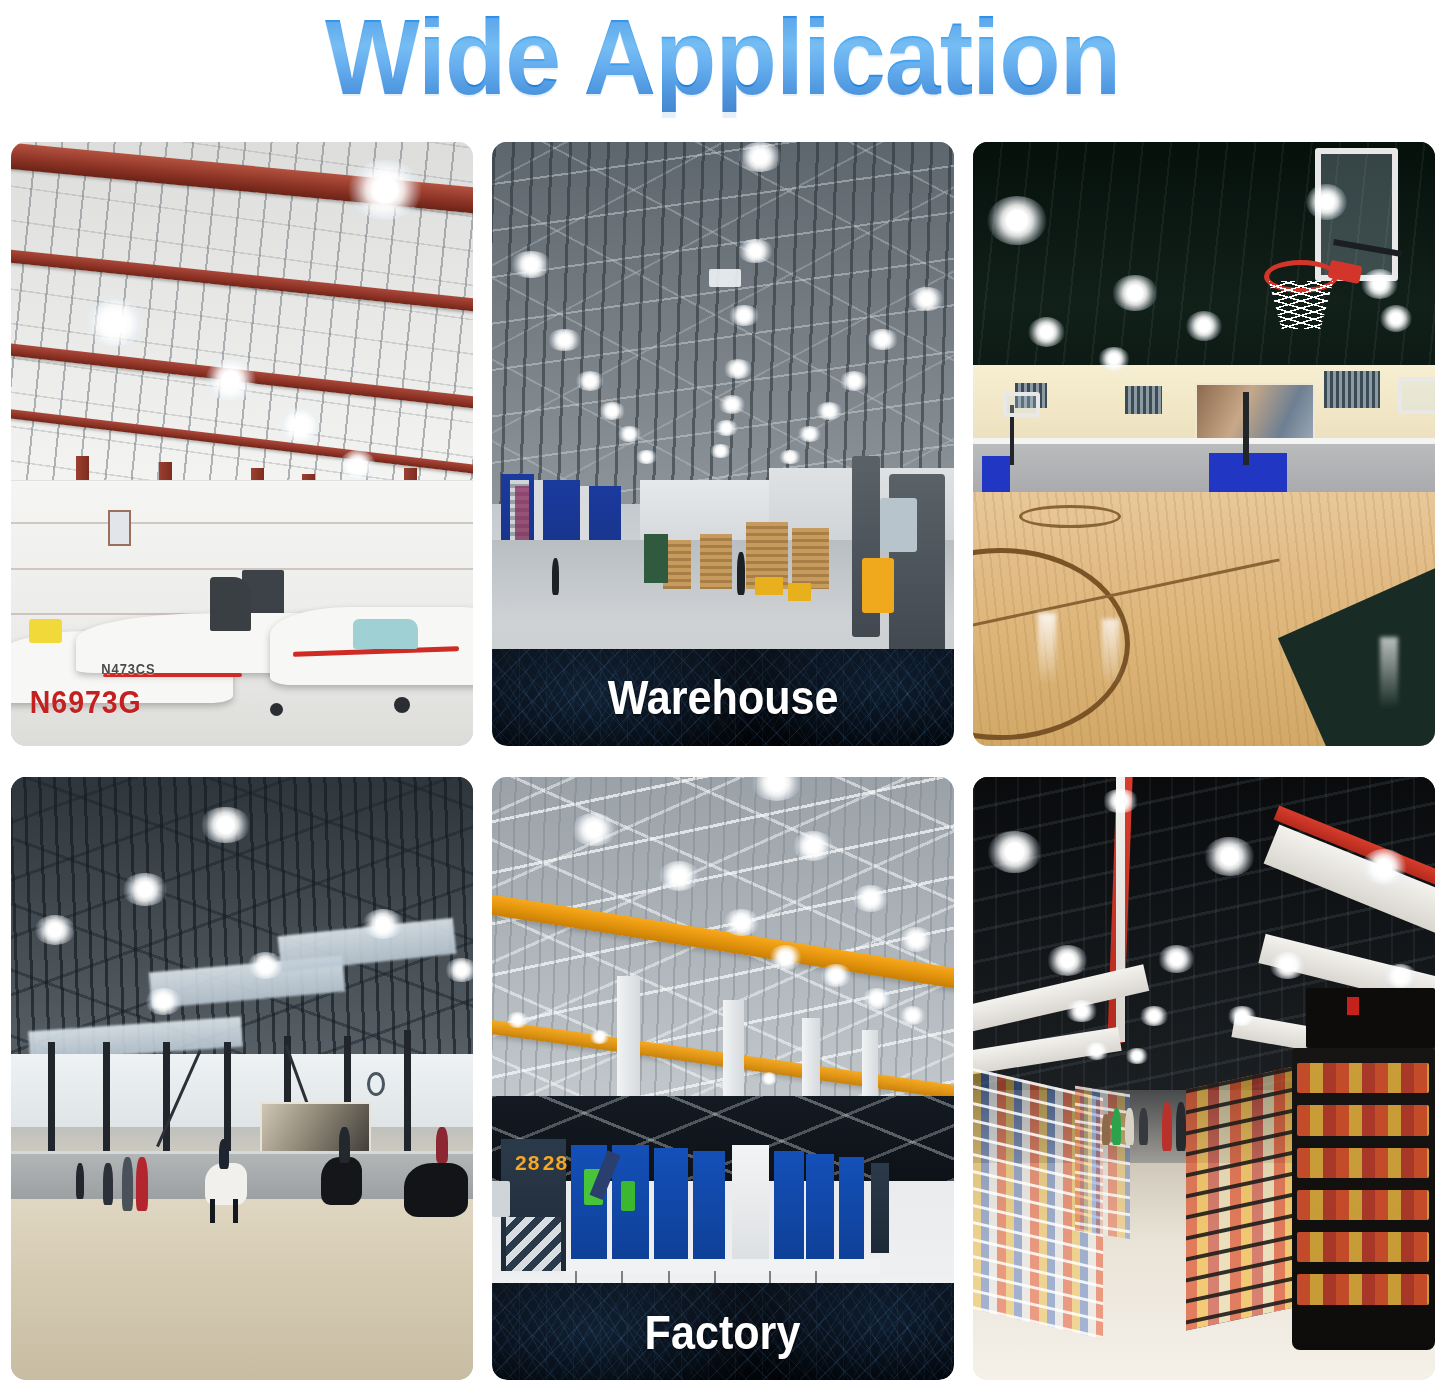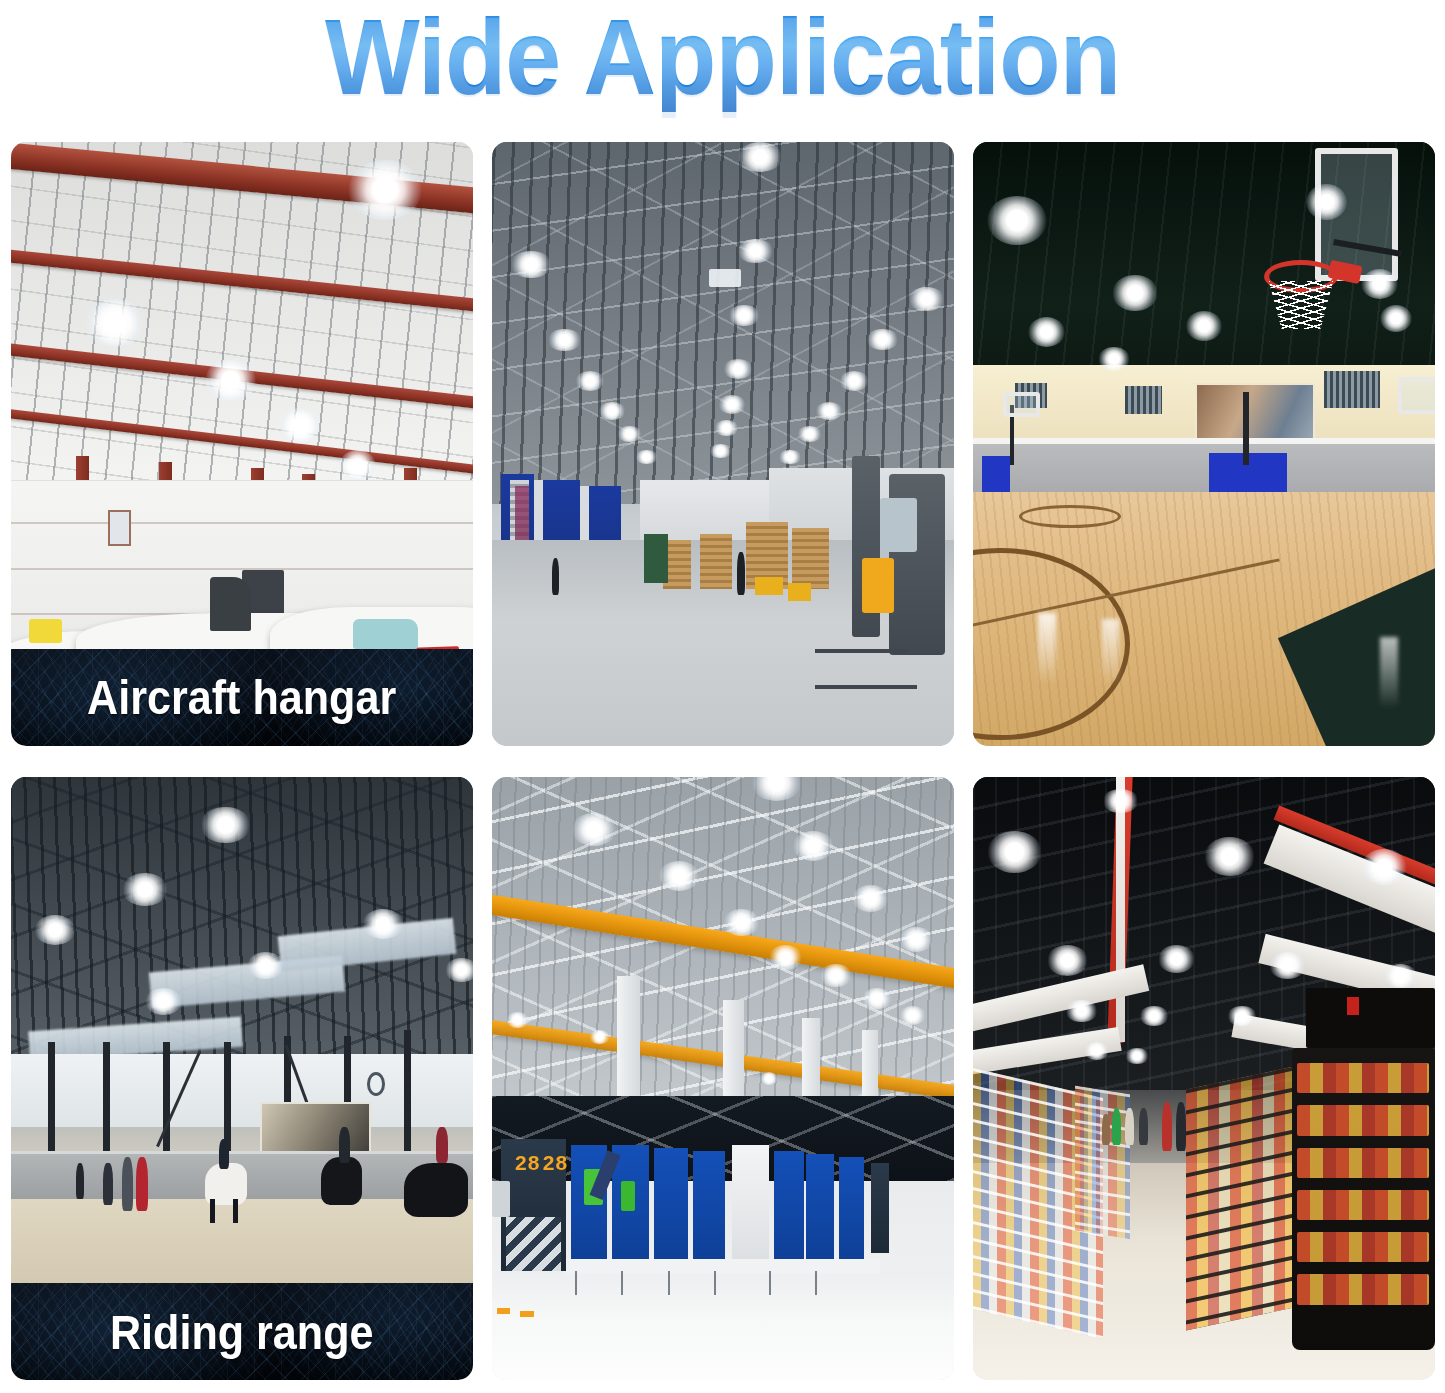--- a/index.html
+++ b/index.html
@@ -327,23 +327,20 @@
       <div class="tail" style="left:43%; top:72%; width:9%; height:9%;"></div>
       <div class="stripe" style="left:61%; top:84%; width:36%; height:5px; transform:rotate(-2deg);"></div>
       <div class="stripe" style="left:20%; top:88%; width:30%; height:4px;"></div>
       <div style="position:absolute; left:74%; top:79%; width:14%; height:5%; background:#9fd0d4; border-radius:6px 10px 3px 3px;"></div>
       <div style="position:absolute; left:4%; top:79%; width:7%; height:4%; background:#f2d93a; border-radius:3px;"></div>
       <div class="reg small" style="left:19%; top:86%;">N473CS</div>
       <div class="reg" style="left:3%; top:90%;">N6973G</div>
       <div style="position:absolute; left:83%; top:92%; width:16px; height:16px; border-radius:50%; background:#2a2e33;"></div>
       <div style="position:absolute; left:56%; top:93%; width:13px; height:13px; border-radius:50%; background:#2a2e33;"></div>
     </div>
-    <div class="caption">
-      <span class="caption-text">Aircraft hangar</span>
-    </div>
   </div>
 
   <div class="card">
     <div class="photo warehouse">
       <div class="truss"></div>
 
       <div class="backwall" style="left:32%; top:56%; width:44%; height:16%;"></div>
       <div class="backwall" style="left:60%; top:54%; width:40%; height:20%; background:linear-gradient(to bottom,#dfe2e5,#c6cbce);"></div>
 
       <div class="bluedoor" style="left:2%; top:55%; width:7%; height:20%;"></div>
@@ -388,20 +385,23 @@
       <div class="lamp" style="left:49%; top:42%; width:6%; height:3%;"></div>
       <div class="lamp" style="left:70%; top:43%; width:6%; height:3%;"></div>
       <div class="lamp" style="left:27%; top:47%; width:5.5%; height:2.7%;"></div>
       <div class="lamp" style="left:48%; top:46%; width:5.5%; height:2.7%;"></div>
       <div class="lamp" style="left:66%; top:47%; width:5.5%; height:2.7%;"></div>
       <div class="lamp" style="left:31%; top:51%; width:5%; height:2.4%;"></div>
       <div class="lamp" style="left:47%; top:50%; width:5%; height:2.4%;"></div>
       <div class="lamp" style="left:62%; top:51%; width:5%; height:2.4%;"></div>
       <div style="position:absolute; left:47%; top:21%; width:7%; height:3%; background:#eef3f7; border-radius:2px; opacity:0.9;"></div>
     </div>
+    <div class="caption">
+      <span class="caption-text">Warehouse</span>
+    </div>
   </div>
 
   <div class="card">
     <div class="photo stadium">
       <div class="ceil"></div>
 
       <div class="upperwall"></div>
       <div class="vent" style="left:9%; top:40%; width:7%; height:4%;"></div>
       <div class="vent" style="left:33%; top:40.5%; width:8%; height:4.5%;"></div>
       <div class="vent" style="left:76%; top:38%; width:12%; height:6%;"></div>
@@ -488,23 +488,20 @@
       <div class="person2" style="left:27%; top:63%; width:2.6%; height:9%; background:#b4262f;"></div>
       <div class="person2" style="left:14%; top:64%; width:1.8%; height:6%; background:#23272d;"></div>
 
       <div class="lamp" style="left:41%; top:5%; width:11%; height:6%;"></div>
       <div class="lamp" style="left:24%; top:16%; width:10%; height:5.5%;"></div>
       <div class="lamp" style="left:5%; top:23%; width:9%; height:5%;"></div>
       <div class="lamp" style="left:76%; top:22%; width:9%; height:5%;"></div>
       <div class="lamp" style="left:51%; top:29%; width:8%; height:4.5%;"></div>
       <div class="lamp" style="left:29%; top:35%; width:8%; height:4.5%;"></div>
       <div class="lamp" style="left:94%; top:30%; width:7%; height:4%;"></div>
-    </div>
-    <div class="caption">
-      <span class="caption-text">Riding range</span>
     </div>
   </div>
 
   <div class="card">
     <div class="photo factory">
       <div class="ftruss"></div>
 
       <div class="crane" style="left:-4%; top:26%; width:112%; height:20px; transform:rotate(9deg);"></div>
       <div class="crane" style="left:-4%; top:46%; width:112%; height:14px; transform:rotate(8deg); opacity:0.95;"></div>
 
@@ -556,20 +553,23 @@
       <div class="lamp" style="left:50%; top:22%; width:8%; height:4.5%;"></div>
       <div class="lamp" style="left:88%; top:25%; width:7.5%; height:4%;"></div>
       <div class="lamp" style="left:60%; top:28%; width:7%; height:4%;"></div>
       <div class="lamp" style="left:71%; top:31%; width:7%; height:3.8%;"></div>
       <div class="lamp" style="left:80%; top:35%; width:6.5%; height:3.5%;"></div>
       <div class="lamp" style="left:88%; top:38%; width:6%; height:3.2%;"></div>
       <div class="lamp" style="left:3%; top:39%; width:5%; height:2.6%;"></div>
       <div class="lamp" style="left:21%; top:42%; width:4.5%; height:2.4%;"></div>
       <div class="lamp" style="left:58%; top:49%; width:4%; height:2.2%;"></div>
     </div>
+    <div class="caption">
+      <span class="caption-text">Factory</span>
+    </div>
   </div>
 
   <div class="card">
     <div class="photo mall">
       <div class="darkceil"></div>
 
       <div class="redline" style="left:30%; top:0%; width:3.5%; height:44%; transform:skewX(-2deg);"></div>
       <div class="soffit" style="left:31%; top:0%; width:2%; height:44%;"></div>
       <div class="soffit" style="left:63%; top:14%; width:44%; height:7%; transform:rotate(22deg);"></div>
       <div class="redline" style="left:64%; top:11%; width:44%; height:2.5%; transform:rotate(22deg);"></div>

